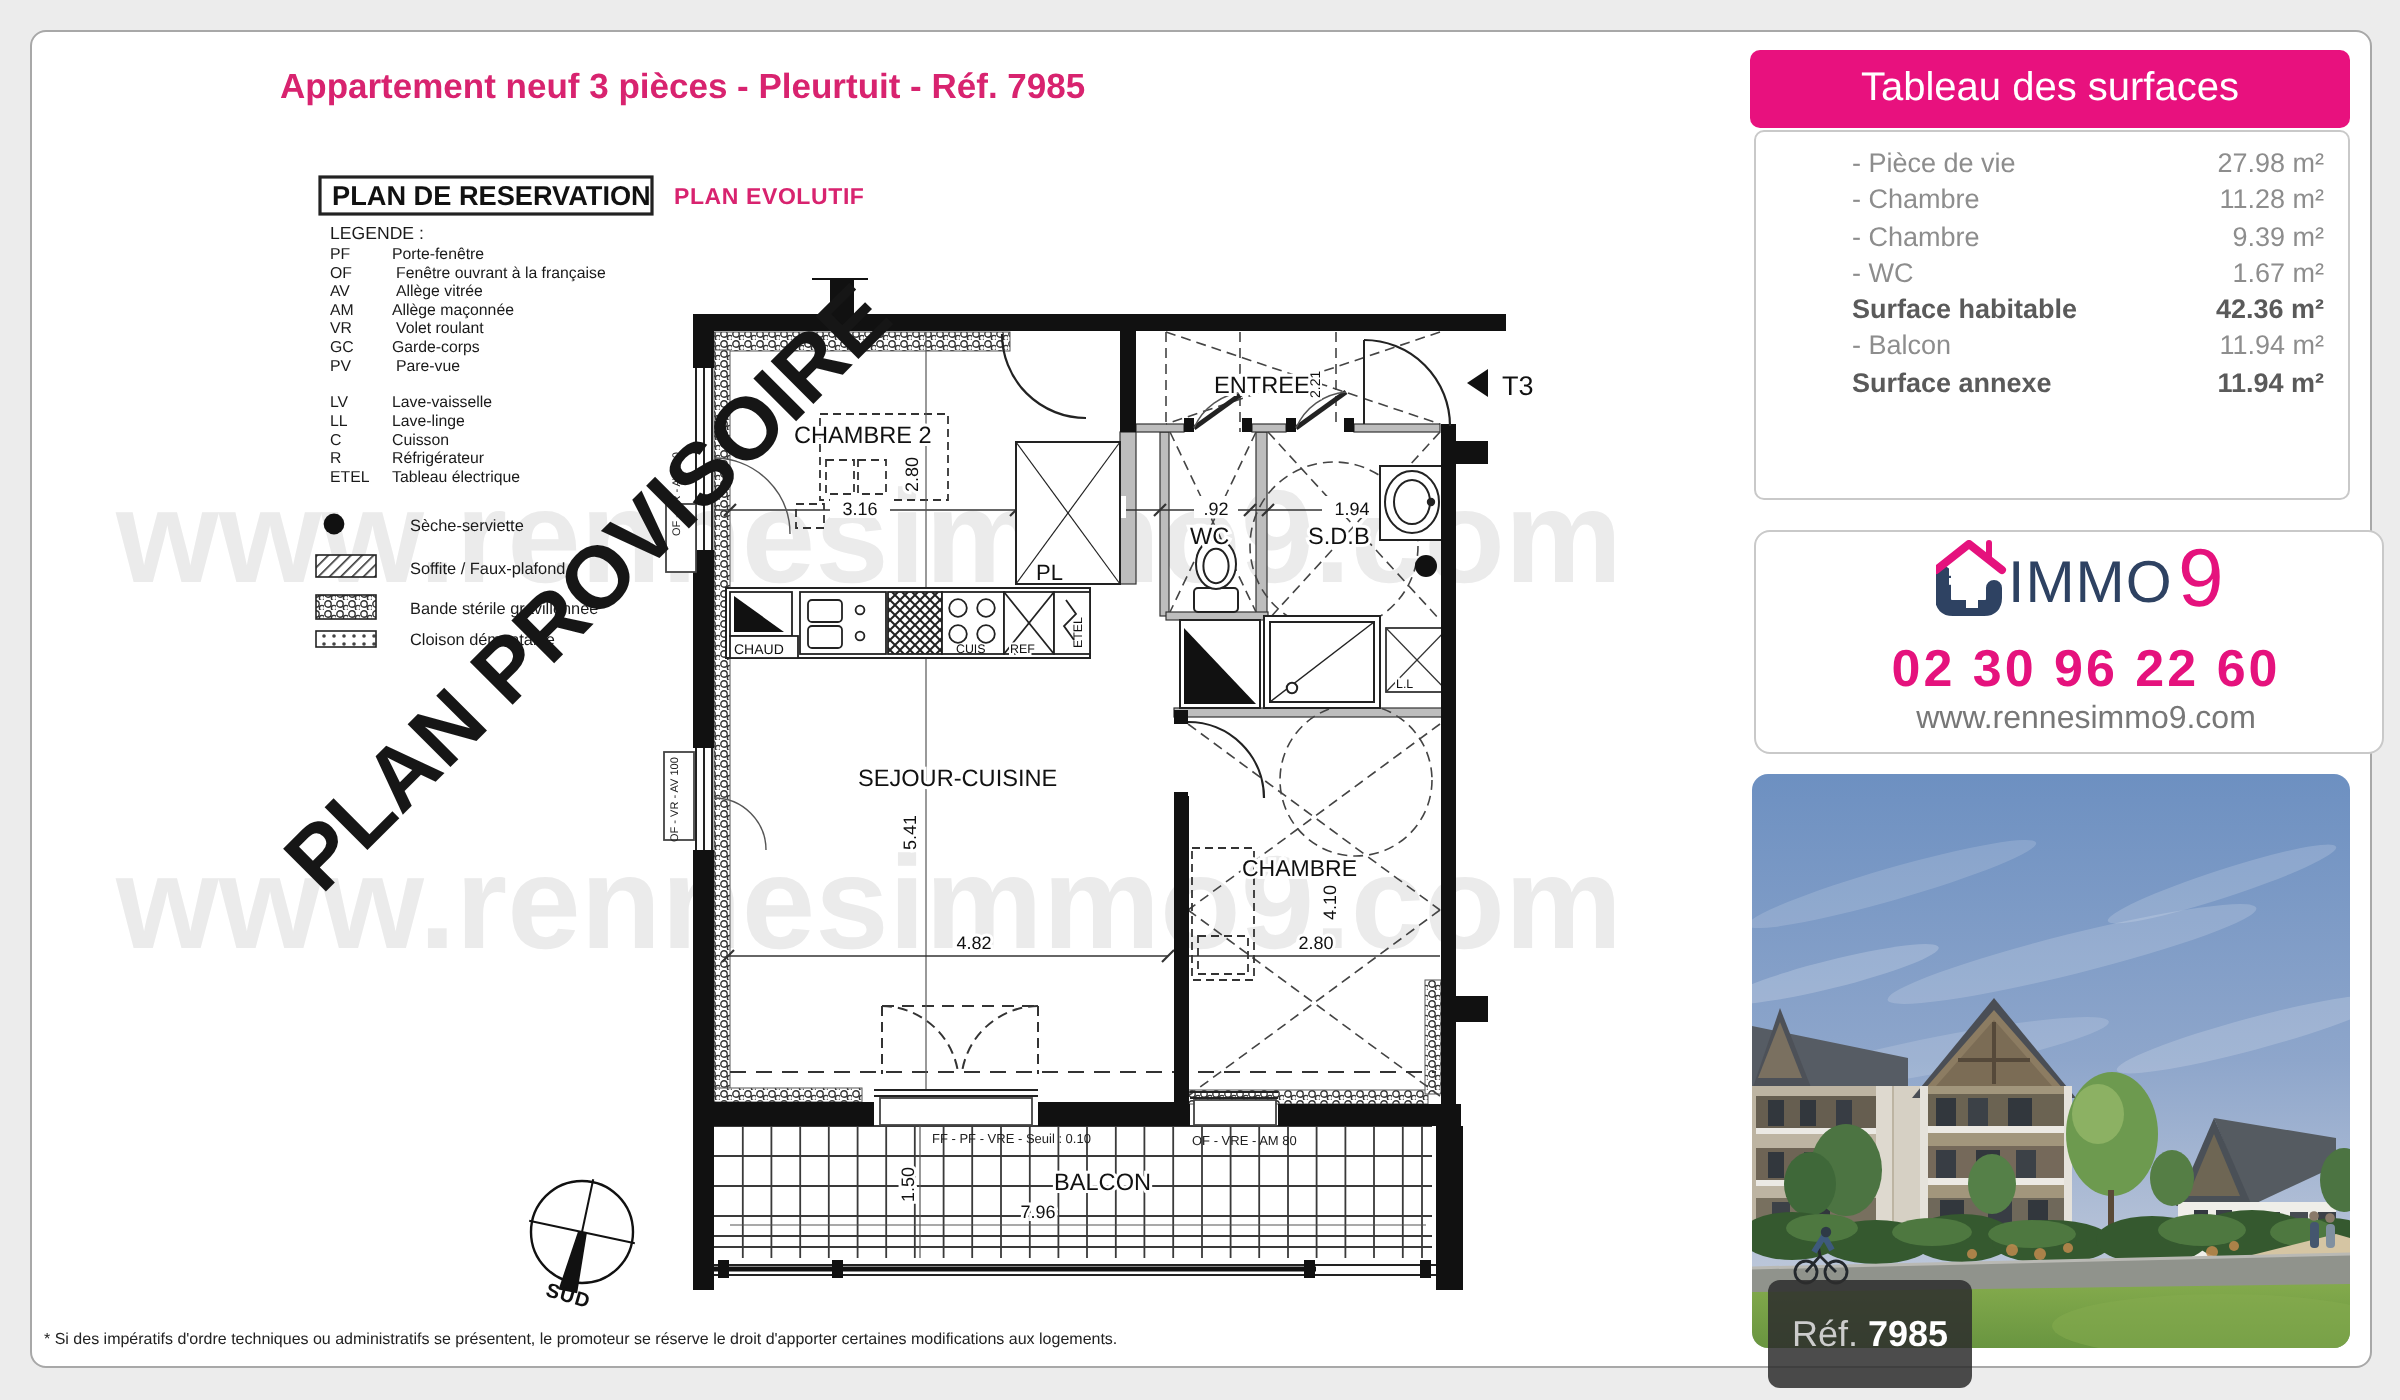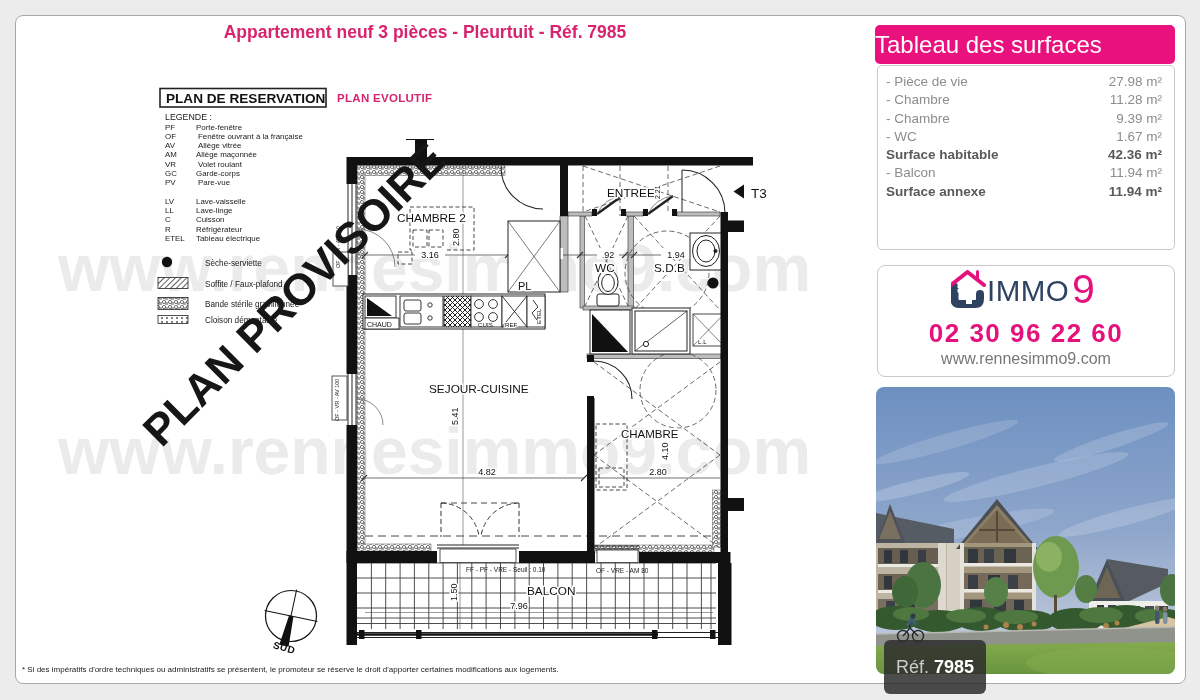--- a/index.html
+++ b/index.html
@@ -8,21 +8,21 @@
 </style>
 </head>
 <body>
 
 <div class="abs" id="page" style="left:15px;top:15px;width:1169px;height:667px;background:#ffffff;border:1px solid #a8a8a8;border-radius:8px;"></div>
 
 <div class="abs" style="left:58px;top:230px;font-size:66px;font-weight:700;color:#ebebeb;letter-spacing:0px;white-space:nowrap;">www.rennesimmo9.com</div>
 
 <div class="abs" style="left:58px;top:413px;font-size:66px;font-weight:700;color:#ebebeb;letter-spacing:0px;white-space:nowrap;">www.rennesimmo9.com</div>
 
-<div class="abs" style="left:140px;top:22px;width:570px;text-align:center;font-size:17.5px;font-weight:700;color:#d8236f;">Appartement neuf 3 pièces - Pleurtuit - Réf. 7985</div>
+<div class="abs" style="left:140px;top:33px;width:570px;font-size:17.5px;font-weight:700;color:#d8236f;">Appartement neuf 3 pièces - Pleurtuit - Réf. 7985</div>
 
 <svg class="abs" id="plan" style="left:0;top:0;" width="1200" height="700" viewBox="0 0 1200 700">
 <defs>
   <pattern id="hatch" width="5" height="5" patternUnits="userSpaceOnUse" patternTransform="rotate(45)">
     <rect width="5" height="5" fill="#fff"></rect>
         <line x1="0" y1="0" x2="0" y2="5" stroke="#777" stroke-width="1.6"></line>
   </pattern>
   <pattern id="hatchDense" width="4" height="4" patternUnits="userSpaceOnUse" patternTransform="rotate(45)">
     <rect width="4" height="4" fill="#fff"></rect>
         <line x1="0" y1="0" x2="0" y2="4" stroke="#333" stroke-width="1.6"></line>
@@ -444,44 +444,44 @@
     <line x1="291" y1="589" x2="291" y2="643" stroke="#111" stroke-width="1"></line>
     <line x1="264" y1="616" x2="318" y2="616" stroke="#111" stroke-width="1"></line>
     <polygon points="289,616 293.5,616 295,646.5 285.5,646.5" fill="#111"></polygon>
   </g>
   <text x="273" y="650.5" font-size="10" fill="#111" transform="rotate(16 282 647)" font-weight="bold" letter-spacing="0.5">SUD</text>
 </g>
 </svg>
 
 <div class="abs" style="left:151px;top:413px;font-size:44px;font-weight:700;color:#161616;white-space:nowrap;letter-spacing:0px;transform:rotate(-45deg);transform-origin:left center;">PLAN PROVISOIRE</div>
 
-<div class="abs" style="left:875px;top:25px;width:300px;height:39px;background:#e8117e;border-radius:5px;color:#fff;font-size:24px;line-height:39px;text-align:left;">Tableau des surfaces</div>
+<div class="abs" style="left:875px;top:25px;width:300px;height:39px;background:#e8117e;border-radius:5px;color:#fff;font-size:20px;line-height:39px;text-align:center;">Tableau des surfaces</div>
 
 <div class="abs" style="left:877px;top:65px;width:296px;height:183px;background:#fff;border:1px solid #c9c9c9;border-radius:5px;font-size:13.5px;color:#8d8d8d;">
-  <div style="padding:8px 12px 0 8px;">
+  <div style="padding:8px 12px 0 8px;margin-left:40px;">
 
     <div style="height:18.3px;">- Pièce de vie<span style="float:right;">27.98 m²</span></div>
 
 
     <div style="height:18.3px;">- Chambre<span style="float:right;">11.28 m²</span></div>
 
     <div style="height:18.3px;">- Chambre<span style="float:right;">9.39 m²</span></div>
 
 
     <div style="height:18.3px;">- WC<span style="float:right;">1.67 m²</span></div>
 
     <div style="height:18.3px;font-weight:700;color:#5a5a5a;">Surface habitable<span style="float:right;">42.36 m²</span></div>
 
     <div style="height:18.3px;">- Balcon<span style="float:right;">11.94 m²</span></div>
 
     <div style="height:18.3px;font-weight:700;color:#5a5a5a;">Surface annexe<span style="float:right;">11.94 m²</span></div>
   </div>
 </div>
 
-<div class="abs" style="left:877px;top:265px;width:296px;height:110px;background:#fff;border:1px solid #c9c9c9;border-radius:8px;text-align:center;">
+<div class="abs" style="left:877px;top:265px;width:296px;height:110px;background:#fff;border:1px solid #c9c9c9;border-radius:8px;text-align:center;padding-left:17px;">
   
   <svg width="150" height="46" viewBox="0 0 150 46" style="margin-top:4px;">
     <g>
 
       <path d="M3.5 17 L3.5 29 Q3.5 34 8.5 34 L24 34 Q29 34 29 29 L29 24" fill="none" stroke="#2e4262" stroke-width="8" stroke-linecap="round"></path>
 
       <path d="M15 34 L15 25 Q18 22 21 25 L21 34 Z" fill="#ffffff"></path>
 
       <g fill="#ffffff">
         <rect x="6.5" y="14.5" width="3.4" height="3.4"></rect>

